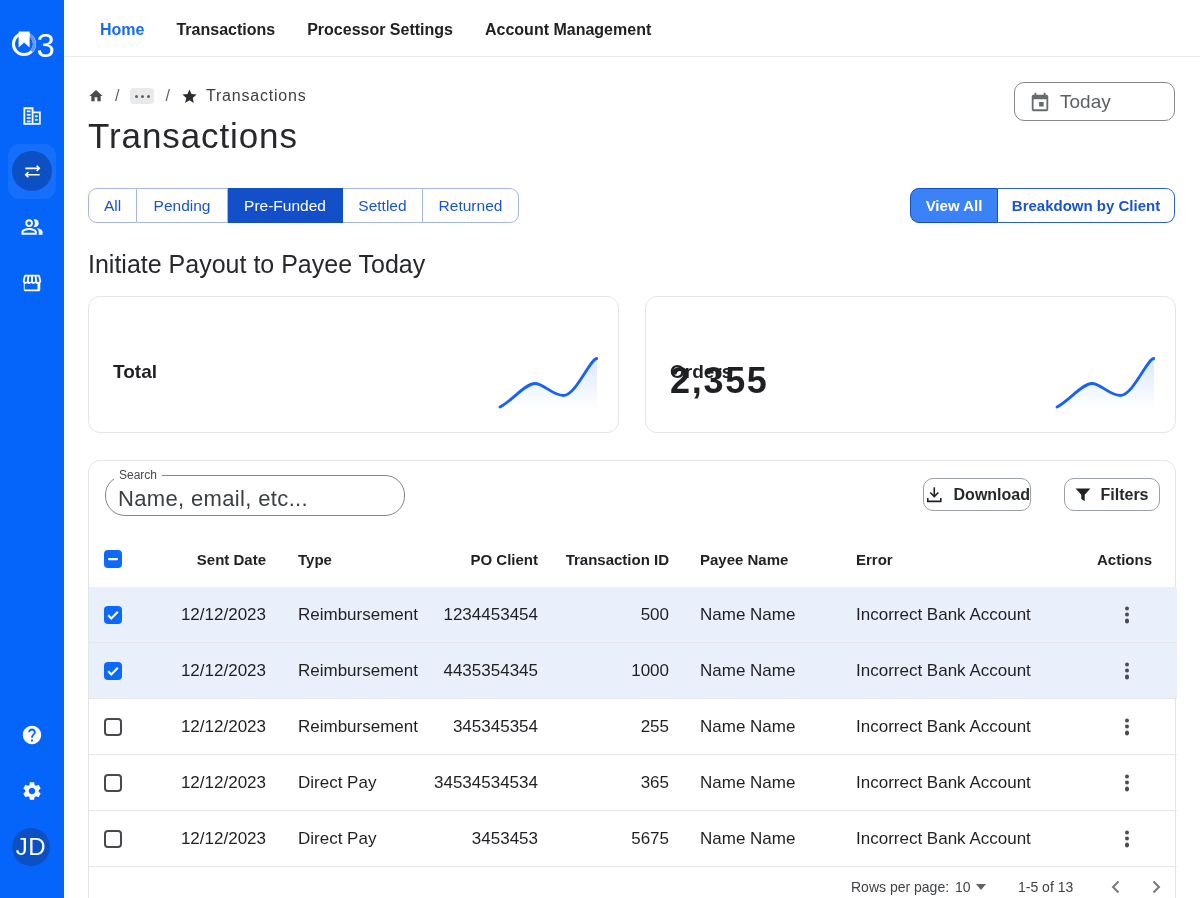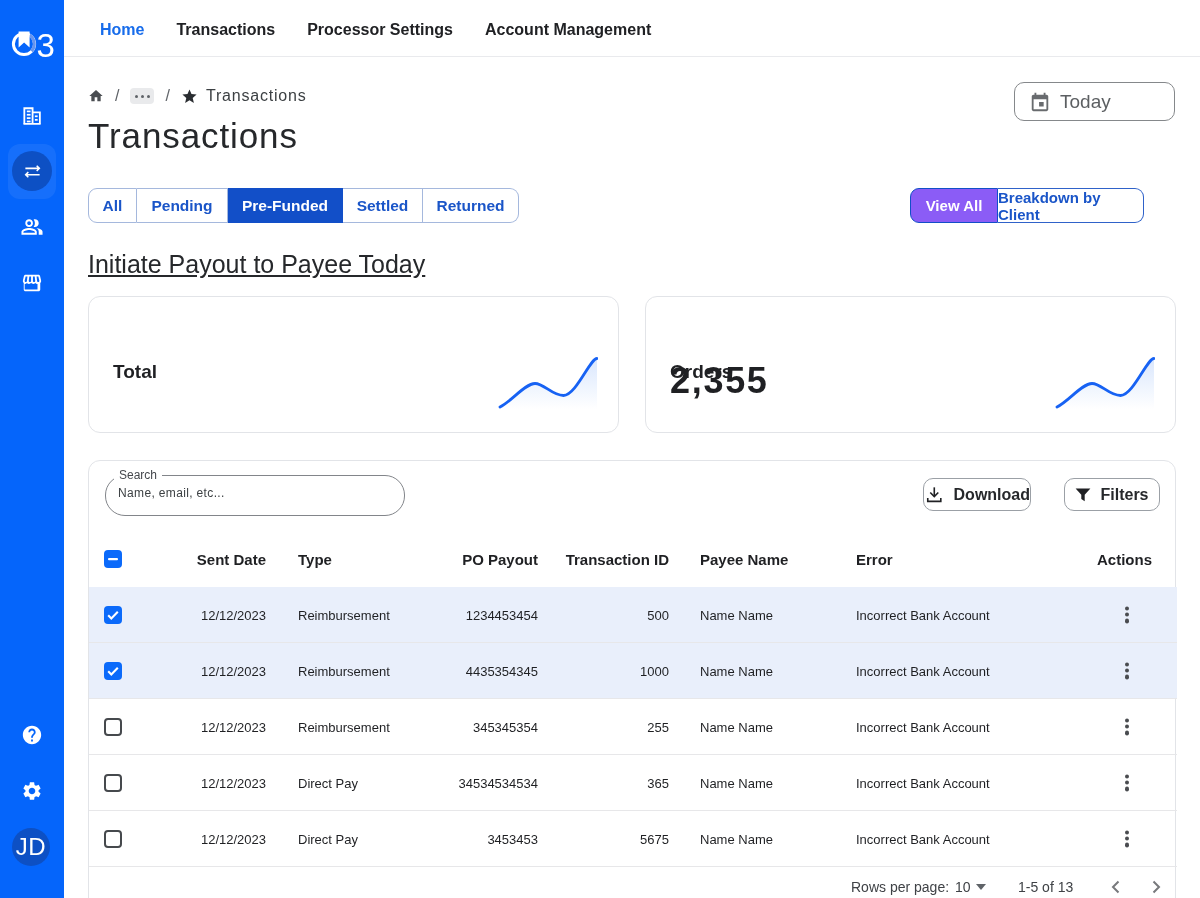--- a/index.html
+++ b/index.html
@@ -19,44 +19,44 @@
 
 #crumbs{position:absolute;left:88px;top:87px;display:flex;align-items:center;font-size:16px;color:#3c4043;}
 #crumbs .sl{margin:0 11px;color:#5f6368;font-size:16px;}
 #chip{display:inline-flex;align-items:center;justify-content:center;gap:3px;width:24px;height:16px;background:#e9eaec;border-radius:4px;}
 #chip i{width:3px;height:3px;border-radius:50%;background:#5f6368;display:block;}
 #h1{position:absolute;left:88px;top:116px;font-size:35px;font-weight:400;color:#26282b;letter-spacing:.9px;}
 
 #today{position:absolute;left:1014px;top:82px;width:161px;height:39px;border:1px solid #85888b;border-radius:10px;
   display:flex;align-items:center;padding-left:14px;gap:9px;font-size:19px;color:#5c5f62;}
 
-.segL{position:absolute;top:188px;height:35px;display:flex;font-size:15.5px;font-weight:bold;}
+.segL{position:absolute;top:188px;height:35px;display:flex;font-size:15.5px;font-weight:normal;}
 .segL>div{display:flex;align-items:center;justify-content:center;color:#1a55c8;border:1px solid #a5b8dd;border-left:none;background:#fff;}
 .segL>div:first-child{border-left:1px solid #a5b8dd;border-radius:9px 0 0 9px;}
 .segL>div:last-child{border-radius:0 9px 9px 0;}
 .segL>div.on{background:#124fc8;color:#fff;border-color:#124fc8;}
 #segR{left:910px;font-weight:bold;font-size:15px;}
 #segR>div{border-color:#2f62c9;color:#1a55c8;}
-#segR>div.on{background:#8b5cf6;border-color:#124fc8;color:#fff;}
-#sub{position:absolute;left:88px;top:250px;font-size:25px;font-weight:400;color:#26282b;letter-spacing:0;text-decoration:underline;}
+#segR>div.on{background:#3b82f6;border-color:#124fc8;color:#fff;}
+#sub{position:absolute;left:88px;top:250px;font-size:25px;font-weight:400;color:#26282b;letter-spacing:0;}
 
 .card{position:absolute;top:296px;width:531px;height:137px;background:#fff;border:1px solid #e2e4e8;border-radius:12px;}
 .card .lbl{position:absolute;left:24px;top:25px;font-size:19px;font-weight:bold;color:#1f2023;margin-top:39px;}
 .card .val{position:absolute;left:24px;top:63px;font-size:36px;font-weight:bold;color:#1f2023;letter-spacing:1.7px;}
 .card svg{position:absolute;left:409px;top:56px;}
 
 #tc{position:absolute;left:88px;top:460px;width:1088px;height:470px;background:#fff;border:1px solid #e2e4e8;border-radius:12px;}
 #search{position:absolute;left:16px;top:14px;width:300px;height:41px;border:1px solid #82858a;border-radius:20px;}
 #search .flabel{position:absolute;left:8px;top:-8px;background:#fff;padding:0 5px;font-size:12px;color:#45484d;}
-#search .ph{position:absolute;left:12px;top:10px;font-size:12px;color:#3c4043;letter-spacing:.35px;}
+#search .ph{position:absolute;left:12px;top:10px;font-size:22px;color:#3c4043;letter-spacing:.35px;}
 .obtn{position:absolute;top:17px;height:33px;border:1px solid #9ba0a6;border-radius:10px;display:flex;align-items:center;
   justify-content:center;gap:9px;font-size:16px;font-weight:bold;color:#26282b;background:#fff;}
 
 .trow{position:absolute;left:0;width:1088px;height:56px;}
-.trow .cell{position:absolute;top:50%;transform:translateY(-50%);font-size:13px;color:#1f2023;white-space:nowrap;}
+.trow .cell{position:absolute;top:50%;transform:translateY(-50%);font-size:17px;color:#1f2023;white-space:nowrap;}
 .hrow .cell{font-weight:bold;font-size:15px;}
 .c-date{right:911px;} .c-type{left:209px;} .c-po{right:639px;} .c-tid{right:508px;}
 .c-payee{left:611px;} .c-err{left:767px;} .c-act{right:25px;}
 .sel{background:#e9effb;}
 .bline{border-bottom:1px solid #e7e7e9;}
 .cb{position:absolute;left:15px;top:50%;transform:translateY(-50%);width:18px;height:18px;border-radius:4px;}
 .cb.off{border:2px solid #46494d;background:#fff;}
 .cb.onn{background:#0b6afa;}
 .kebab{position:absolute;right:48px;top:50%;transform:translateY(-50%);width:4px;}
 .kebab i{display:block;width:4.4px;height:4.4px;border-radius:50%;background:#4a4c50;margin:2px 0;}
@@ -156,21 +156,21 @@
 
 <div class="segL" style="left:88px;">
   <div style="width:49px;">All</div>
   <div style="width:91px;">Pending</div>
   <div class="on" style="width:115px;">Pre-Funded</div>
   <div style="width:80px;">Settled</div>
   <div style="width:96px;">Returned</div>
 </div>
 <div class="segL" id="segR">
   <div class="on" style="width:88px;">View All</div>
-  <div style="width:146px;">Breakdown by Client</div>
+  <div style="width:177px;">Breakdown by Client</div>
 </div>
 <div id="sub">Initiate Payout to Payee Today</div>
 
 <div class="card" style="left:88px;">
   <div class="lbl">Total</div>
   <svg width="100" height="56" viewBox="0 0 100 56">
     <defs>
         <linearGradient id="g1" x1="0" y1="0" x2="0" y2="1">
       <stop offset="0" stop-color="#7aa9f7" stop-opacity=".28"></stop>
           <stop offset="1" stop-color="#7aa9f7" stop-opacity="0"></stop>
@@ -208,21 +208,21 @@
       </svg>
     <span>Filters</span>
   </div>
 
   <div class="trow hrow" style="top:70px;">
     <span class="cb onn"><svg width="18" height="18" viewBox="0 0 18 18">
           <rect x="4" y="8" width="10" height="2.2" rx="1" fill="#fff"></rect>
         </svg></span>
     <span class="cell c-date">Sent Date</span>
       <span class="cell c-type">Type</span>
-    <span class="cell c-po">PO Payout</span>
+    <span class="cell c-po">PO Client</span>
       <span class="cell c-tid">Transaction ID</span>
     <span class="cell c-payee">Payee Name</span>
       <span class="cell c-err">Error</span>
     <span class="cell c-act">Actions</span>
   </div>
 <div class="trow bline sel" style="top:126px;">
       <span class="cb onn"><svg width="18" height="18" viewBox="0 0 18 18">
           <path d="M4.2 9.3l3.1 3.1 6.5-6.6" fill="none" stroke="#fff" stroke-width="2.1"></path>
         </svg></span>
       <span class="cell c-date">12/12/2023</span>

